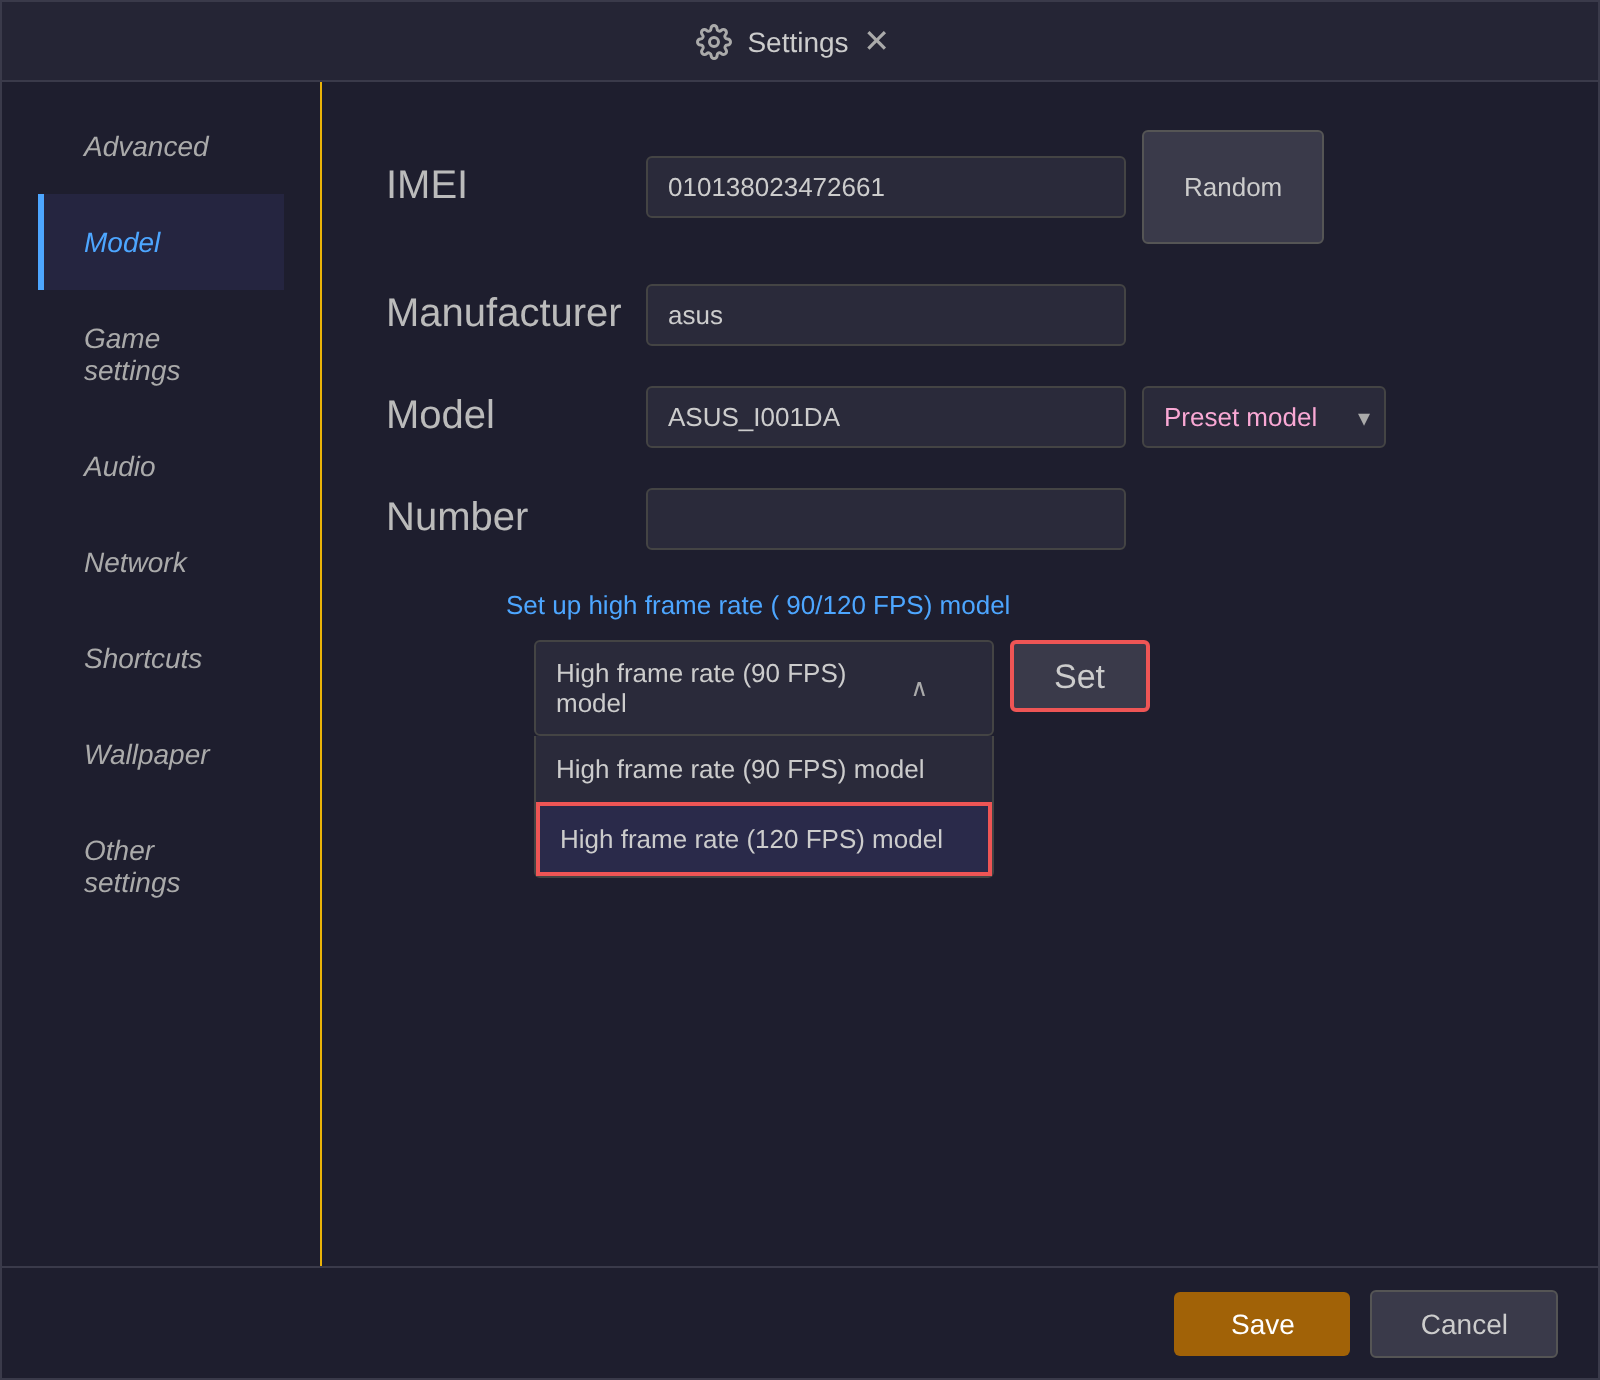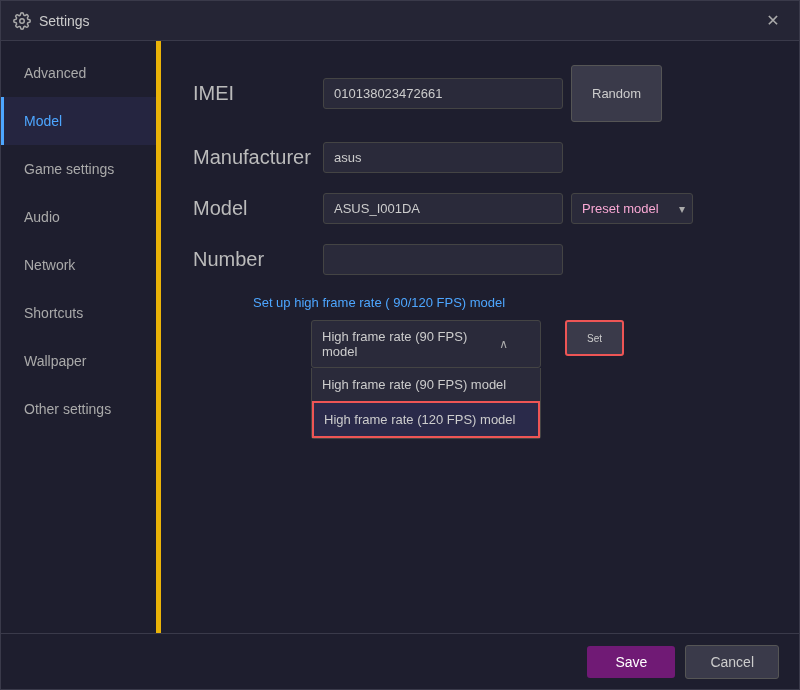--- a/index.html
+++ b/index.html
@@ -19,21 +19,21 @@
       border: 1px solid #3a3a4a;
       display: flex;
       flex-direction: column;
       color: #ccc;
     }
     .title-bar {
       height: 40px;
       background: #252535;
       display: flex;
       align-items: center;
-      justify-content: space-between;
+      justify-content: center;
       padding: 0 12px;
       border-bottom: 1px solid #3a3a4a;
       flex-shrink: 0;
     }
     .title-bar-left {
       display: flex;
       align-items: center;
       gap: 8px;
     }
     .title-icon {
@@ -57,25 +57,26 @@
       border-radius: 3px;
     }
     .content {
       display: flex;
       flex: 1;
       overflow: hidden;
     }
     .sidebar {
       width: 160px;
       background: #1e1e2e;
-      border-right: 5px solid #eab308;
+      border-right: 1px solid #eab308;
       display: flex;
       flex-direction: column;
-      padding: 8px 0;
+      padding: 8px 18px;
       flex-shrink: 0;
+      font-style: italic;
     }
     .sidebar-item {
       padding: 16px 20px;
       font-size: 14px;
       color: #aaa;
       cursor: pointer;
       border-left: 3px solid transparent;
     }
     .sidebar-item.active {
       color: #4da6ff;
@@ -154,22 +155,22 @@
     .hfr-link {
       color: #4da6ff;
       font-size: 13px;
       margin-bottom: 10px;
       cursor: pointer;
       margin-left: 60px;
     }
     .hfr-row {
       display: flex;
       align-items: flex-start;
-      margin-left: 118px;
-      gap: 24px;
+      margin-left: 74px;
+      gap: 8px;
       position: relative;
     }
     .dropdown-container {
       position: relative;
       width: 230px;
     }
     .dropdown-selected {
       background: #2a2a3a;
       border: 1px solid #444;
       border-radius: 3px;
@@ -207,38 +208,38 @@
     }
     .dropdown-option.highlighted {
       background: #2a2a4a;
       border: 2px solid #e55;
     }
     .btn-set {
       background: #3a3a4a;
       border: 2px solid #e55;
       color: #ccc;
       padding: 7px 20px;
-      font-size: 10px;
+      font-size: 17px;
       cursor: pointer;
       border-radius: 3px;
       height: 36px;
     }
     .footer {
       height: 56px;
       background: #1e1e2e;
       border-top: 1px solid #3a3a4a;
       display: flex;
       align-items: center;
       justify-content: flex-end;
       padding: 0 20px;
       gap: 10px;
       flex-shrink: 0;
     }
     .btn-save {
-      background: #701a75;
+      background: #a16207;
       border: none;
       color: #fff;
       padding: 8px 28px;
       font-size: 14px;
       cursor: pointer;
       border-radius: 3px;
     }
     .btn-cancel {
       background: #3a3a4a;
       border: 1px solid #555;

